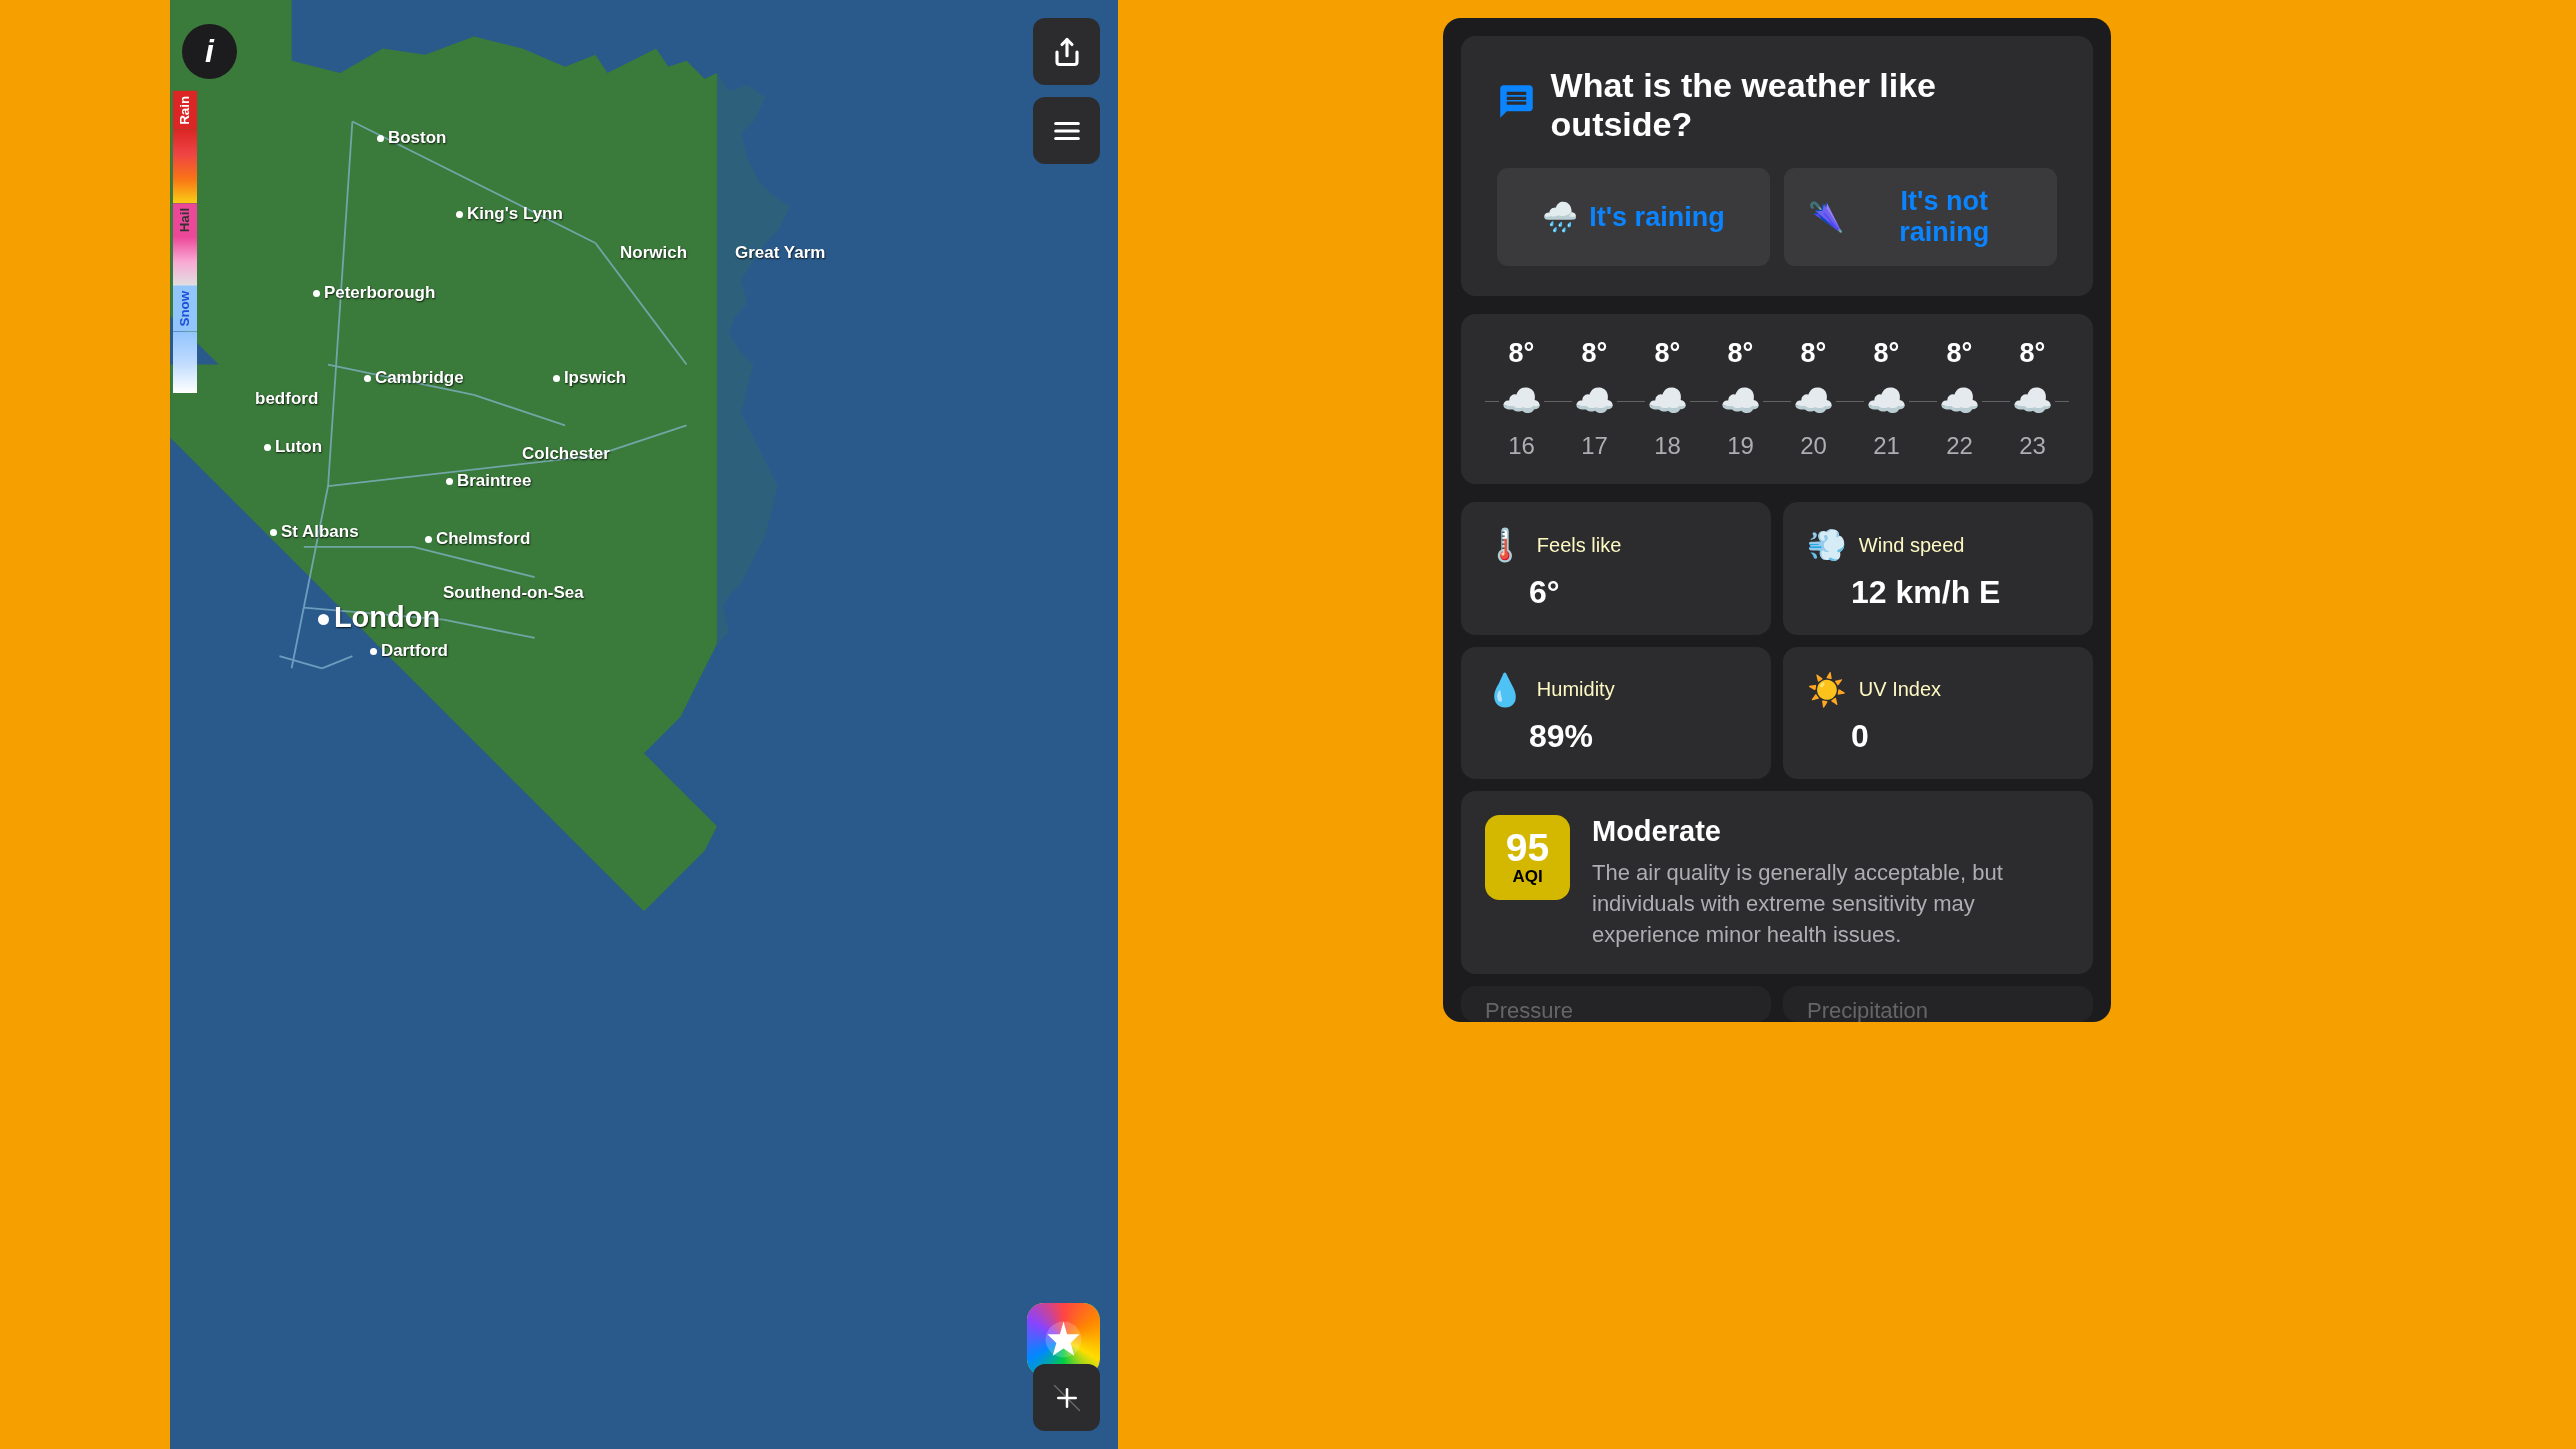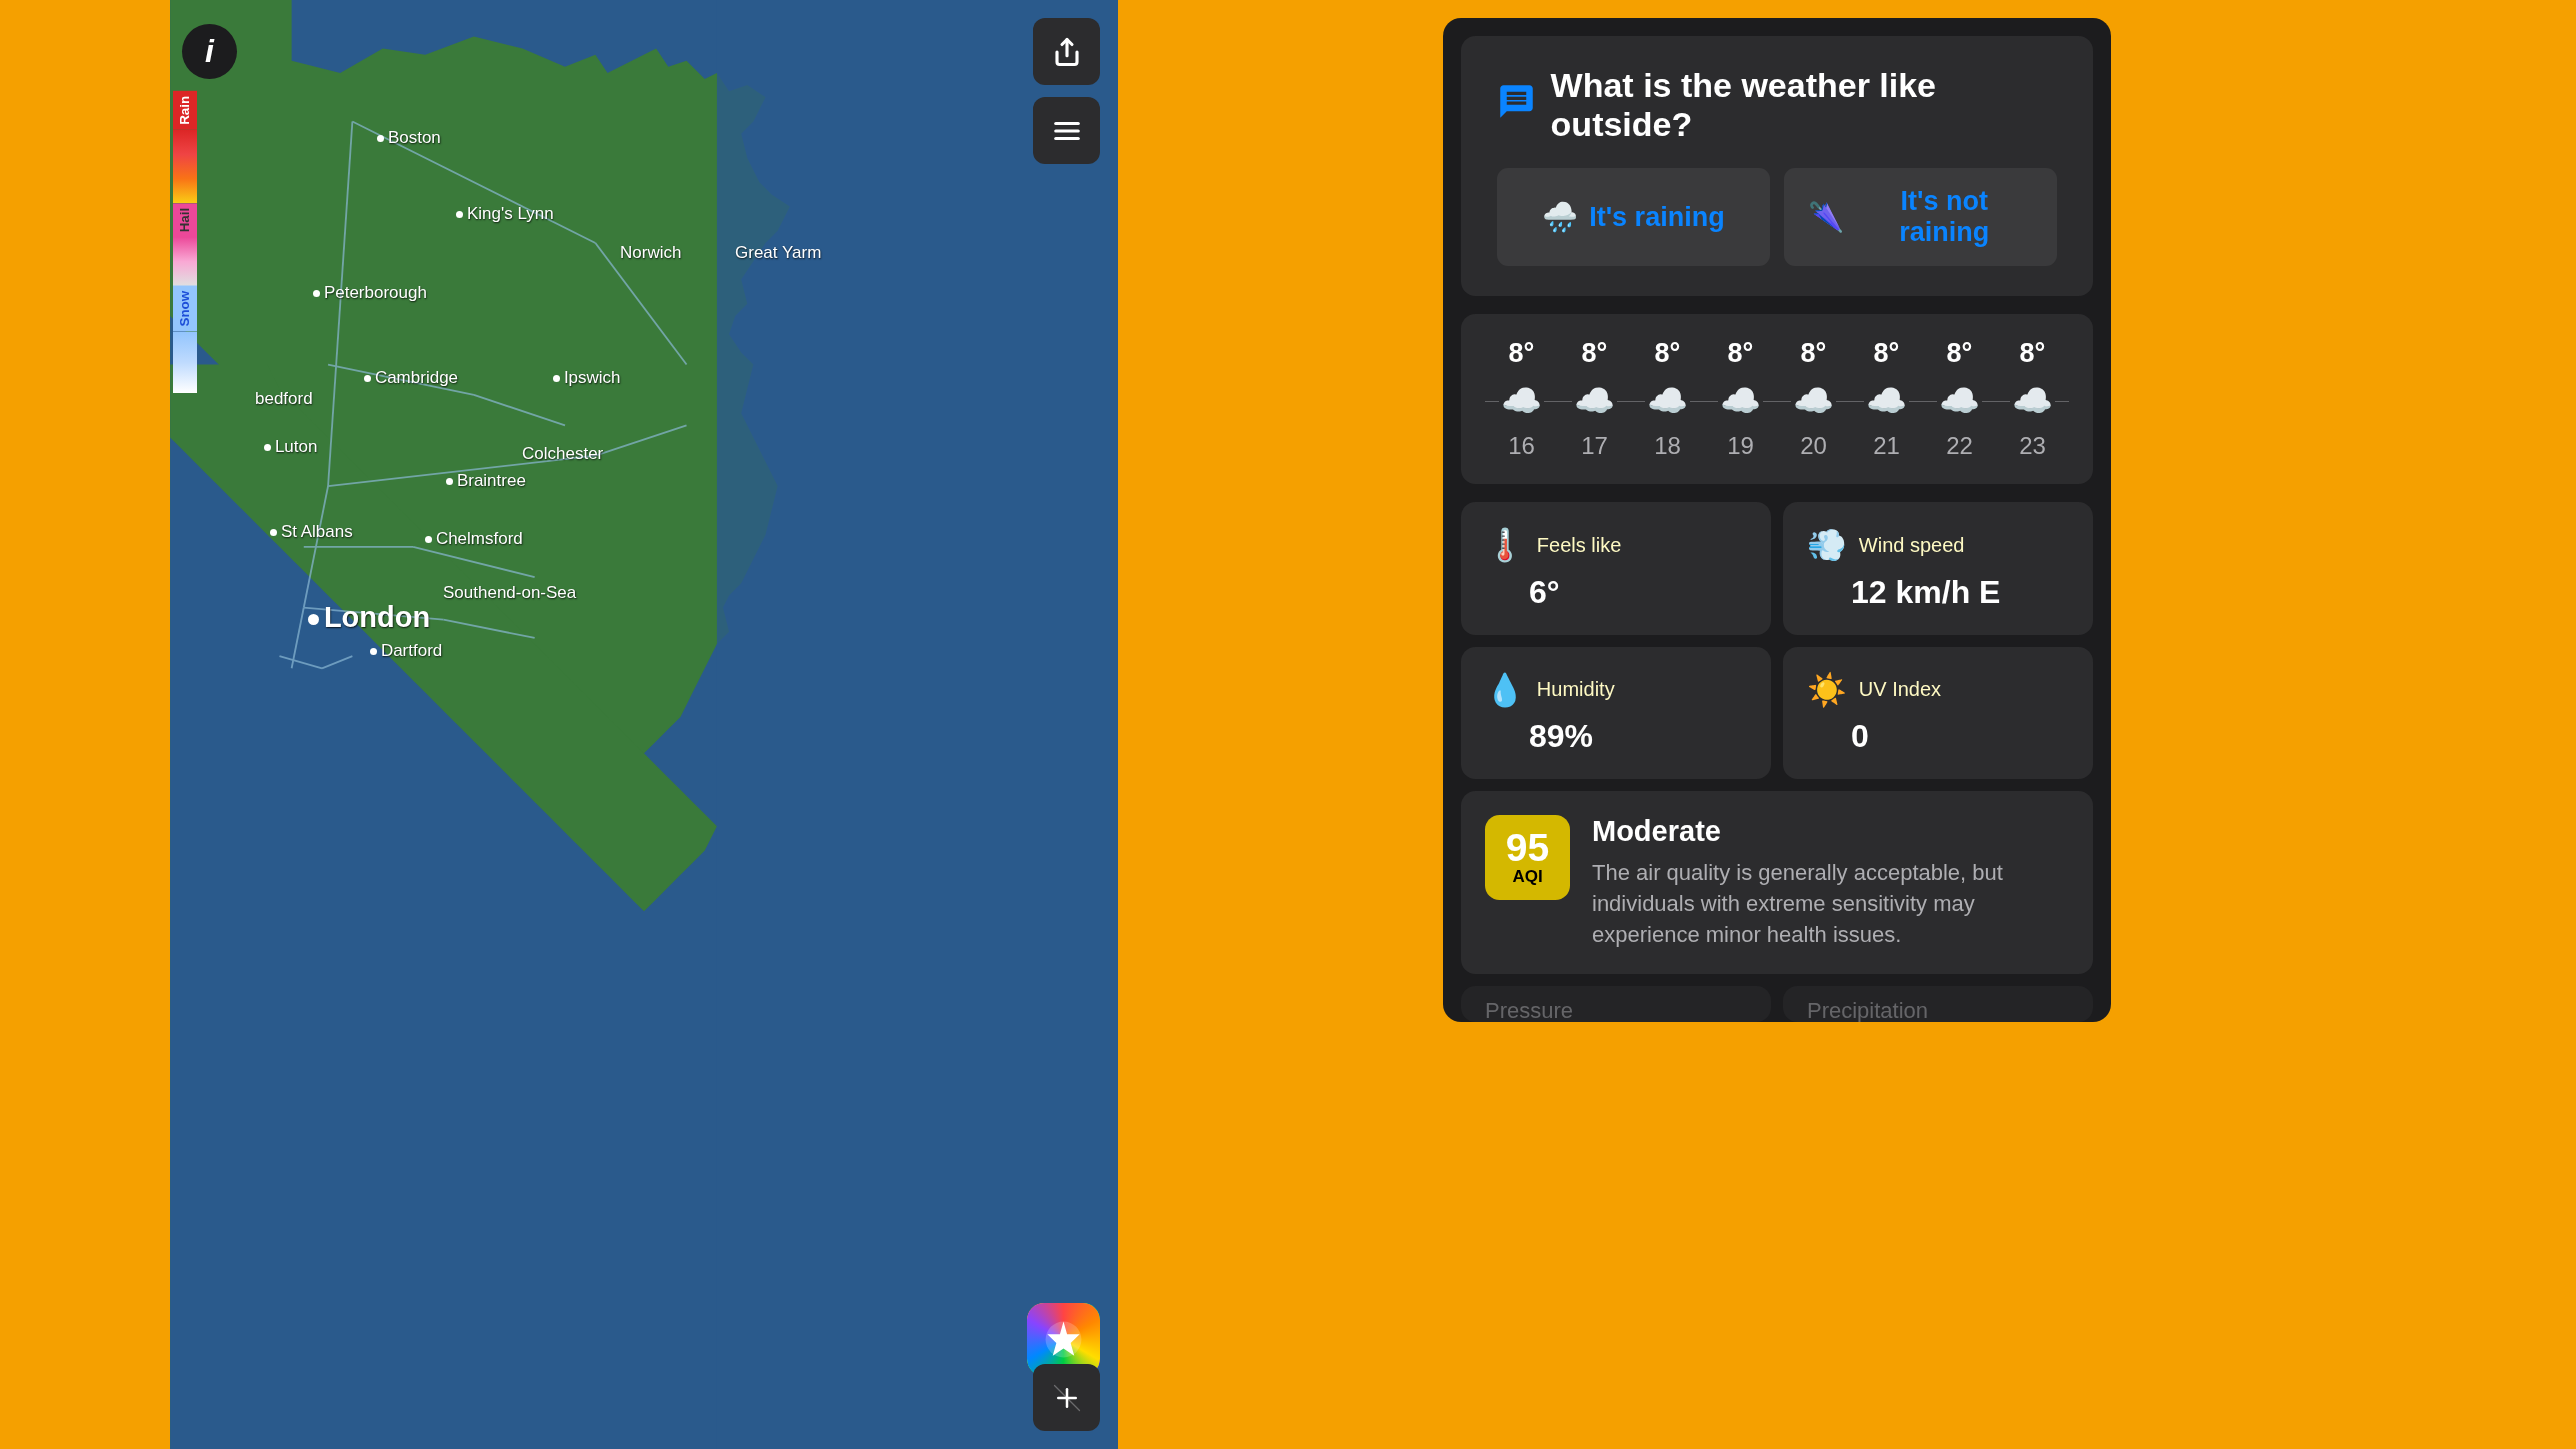--- a/index.html
+++ b/index.html
@@ -131,21 +131,21 @@
       cursor: pointer;
       color: white;
       font-size: 27px;
     }
 
     
     .city-label {
       position: absolute;
       color: white;
       font-size: 17px;
-      font-weight: 400;
+      font-weight: 700;
       text-shadow: 0.6px 0.6px 1.8px rgba(0,0,0,0.8);
       white-space: nowrap;
     }
 
     .city-dot {
       width: 7.3px;
       height: 7.3px;
       background: white;
       border-radius: 50%;
       display: inline-block;
@@ -425,21 +425,21 @@
   <div class="city-label" style="top:283px;left:143px;text-align:right;"><span class="city-dot"></span>Peterborough</div>
   <div class="city-label" style="top:368px;left:194px;"><span class="city-dot"></span>Cambridge</div>
   <div class="city-label" style="top:368px;left:383px;"><span class="city-dot"></span>Ipswich</div>
   <div class="city-label" style="top:389px;left:85px;">bedford</div>
   <div class="city-label" style="top:437px;left:94px;"><span class="city-dot"></span>Luton</div>
   <div class="city-label" style="top:471px;left:276px;"><span class="city-dot"></span>Braintree</div>
   <div class="city-label" style="top:444px;left:352px;">Colchester</div>
   <div class="city-label" style="top:522px;left:100px;"><span class="city-dot"></span>St Albans</div>
   <div class="city-label" style="top:529px;left:255px;"><span class="city-dot"></span>Chelmsford</div>
   <div class="city-label" style="top:583px;left:273px;">Southend-on-Sea</div>
-  <div class="city-label" style="top:601px;left:138px;font-size:29px;font-weight:700;"><span style="width:11px;height:11px;background:white;border-radius:50%;display:inline-block;margin-right:4.9px;vertical-align:middle;"></span>London</div>
+  <div class="city-label" style="top:601px;left:148px;font-size:29px;font-weight:700;"><span style="width:11px;height:11px;background:white;border-radius:50%;display:inline-block;margin-right:4.9px;vertical-align:middle;"></span>London</div>
   <div class="city-label" style="top:641px;left:200px;"><span class="city-dot"></span>Dartford</div>
 
   
   <div class="map-buttons">
     <div class="map-btn">
       <svg width="30" height="30" viewBox="0 0 24 24" fill="none" stroke="white" stroke-width="2.5" stroke-linecap="round" stroke-linejoin="round">
         <path d="M4 12v8a2 2 0 0 0 2 2h12a2 2 0 0 0 2-2v-8"></path>
         <polyline points="16 6 12 2 8 6"></polyline>
         <line x1="12" y1="2" x2="12" y2="15"></line>
       </svg>

